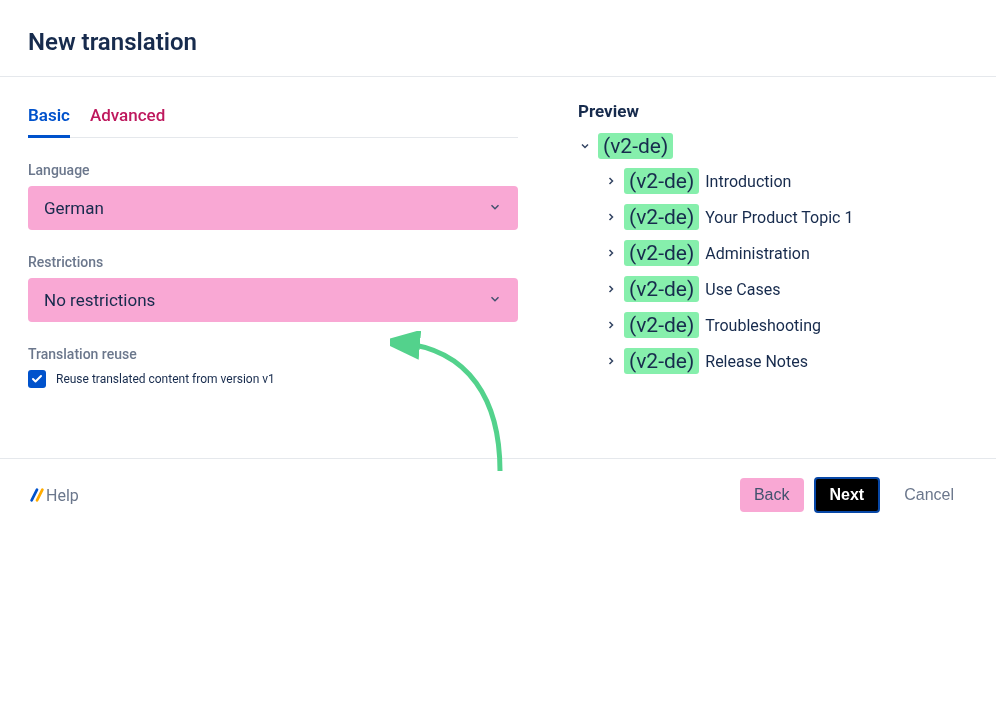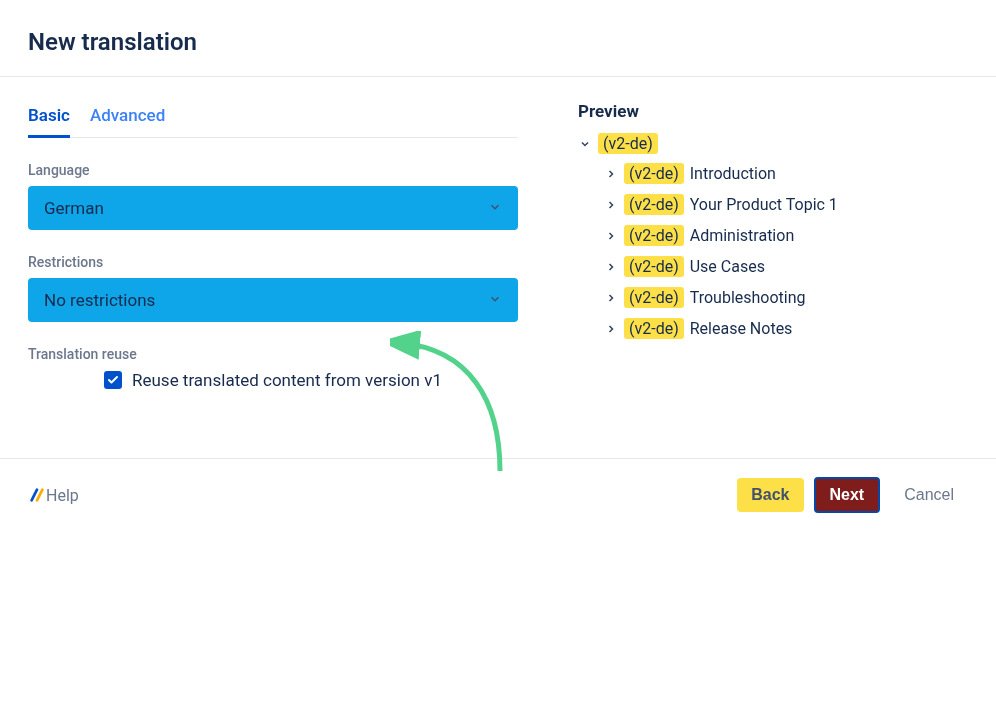--- a/index.html
+++ b/index.html
@@ -7,48 +7,48 @@
   .dialog { display: flex; flex-direction: column; width: 996px; height: 535px; }
   .header { padding: 28px 28px 20px 28px; }
   .header h1 { font-size: 24px; font-weight: 600; color: #172B4D; }
   .divider { border: none; border-top: 1px solid #e5e8ec; }
   .body { flex: 1; display: flex; padding: 24px 28px 10px 28px; gap: 60px; }
   .left { width: 490px; }
   .right { flex: 1; }
 
   
   .tabs { display: flex; gap: 20px; border-bottom: 1px solid #e5e8ec; margin-bottom: 24px; }
-  .tab { padding: 4px 0 10px 0; font-size: 17px; font-weight: 500; color: #3b82f6; cursor: pointer; border-bottom: 3px solid transparent; margin-bottom: -1px; }
+  .tab { padding: 4px 0 10px 0; font-size: 17px; font-weight: 500; color: #be185d; cursor: pointer; border-bottom: 3px solid transparent; margin-bottom: -1px; }
   .tab.active { color: #0052CC; border-bottom-color: #0052CC; font-weight: 600; }
 
   
   .field-label { font-size: 14px; font-weight: 500; color: #6B778C; margin-bottom: 8px; display: block; }
-  .select { display: flex; align-items: center; justify-content: space-between; background: #0ea5e9; border: 2px solid transparent; border-radius: 4px; padding: 10px 14px; font-size: 17px; color: #172B4D; cursor: pointer; margin-bottom: 24px; }
+  .select { display: flex; align-items: center; justify-content: space-between; background: #f9a8d4; border: 2px solid transparent; border-radius: 4px; padding: 10px 14px; font-size: 17px; color: #172B4D; cursor: pointer; margin-bottom: 24px; }
   .select .chev { color: #42526E; }
 
-  .checkbox-row { display: flex; align-items: center; gap: 10px; font-size: 17px; color: #172B4D; justify-content: center; }
+  .checkbox-row { display: flex; align-items: center; gap: 10px; font-size: 12px; color: #172B4D; }
   .checkbox { width: 18px; height: 18px; border-radius: 3px; background: #0052CC; display: inline-flex; align-items: center; justify-content: center; cursor: pointer; }
   .checkbox svg { width: 12px; height: 12px; }
 
   
   .preview-title { font-size: 17px; font-weight: 700; color: #172B4D; margin-bottom: 8px; }
   .tree-row { display: flex; align-items: center; gap: 6px; font-size: 16px; padding: 4px 0; }
   .tree-row .caret { width: 14px; display: inline-flex; justify-content: center; color: #344563; }
-  .badge { background: #fde047; border-radius: 3px; padding: 1px 5px; font-size: 16px; color: #172B4D; font-weight: 400; }
+  .badge { background: #86efac; border-radius: 3px; padding: 1px 5px; font-size: 21px; color: #172B4D; font-weight: 400; }
   .tree-children { margin-left: 26px; }
   .tree-children .tree-row { padding: 5px 0; }
 
   
   .footer { border-top: 1px solid #e5e8ec; padding: 18px 28px 22px 28px; display: flex; align-items: center; }
   .help { display: flex; align-items: center; color: #6B778C; font-size: 16px; cursor: pointer; }
   .help-logo { display: inline-flex; }
   .footer-spacer { flex: 1; }
   .btn { font-size: 16px; font-weight: 500; padding: 8px 14px; border-radius: 4px; border: none; cursor: pointer; margin-left: 10px; }
-  .btn-subtle { background: #fde047; color: #42526E; font-weight: bold; }
-  .btn-primary { background: #7f1d1d; color: #fff; border: 2px solid #0747A6; padding: 7px 14px; font-weight: 600; }
+  .btn-subtle { background: #f9a8d4; color: #42526E; }
+  .btn-primary { background: #000000; color: #fff; border: 2px solid #0747A6; padding: 7px 14px; font-weight: 600; }
   .btn-link { background: transparent; color: #6B778C; }
 
   
   .arrow-anno { position: absolute; pointer-events: none; }
   .content-rel { position: relative; }
 </style>
 </head>
 <body>
 
 <div class="dialog">

